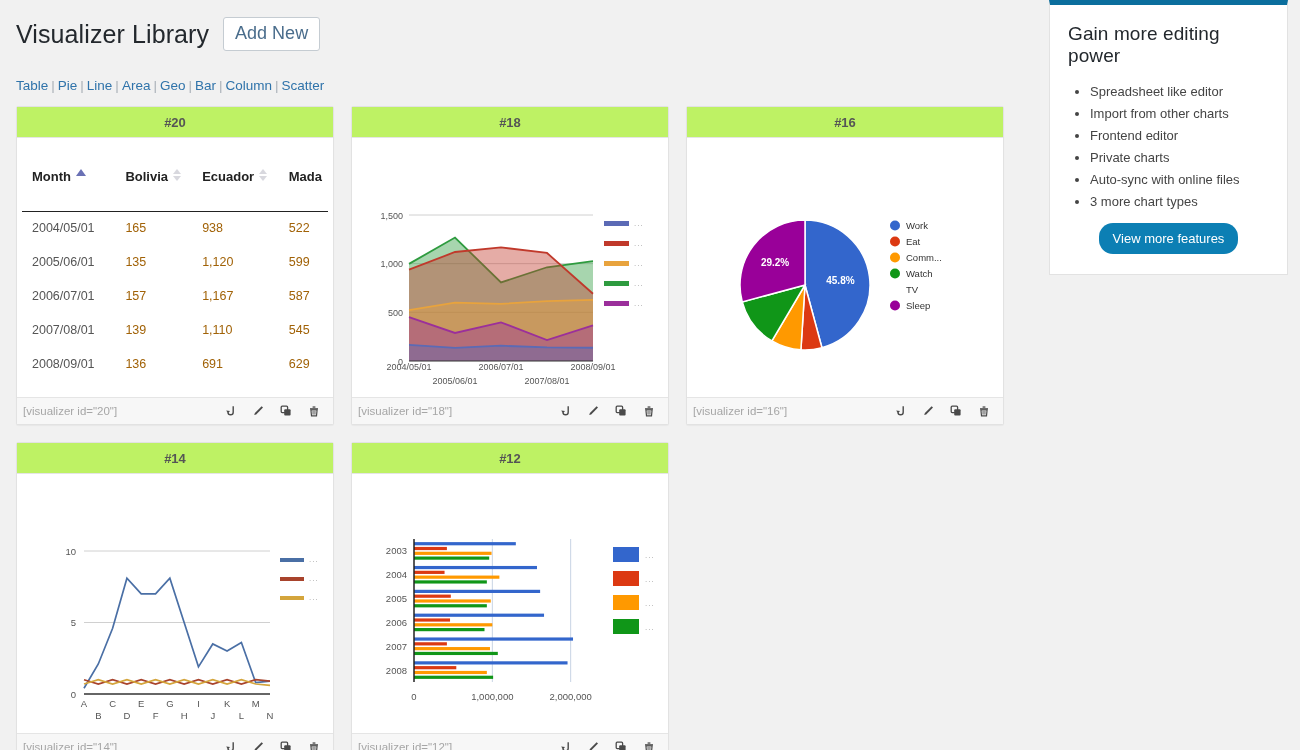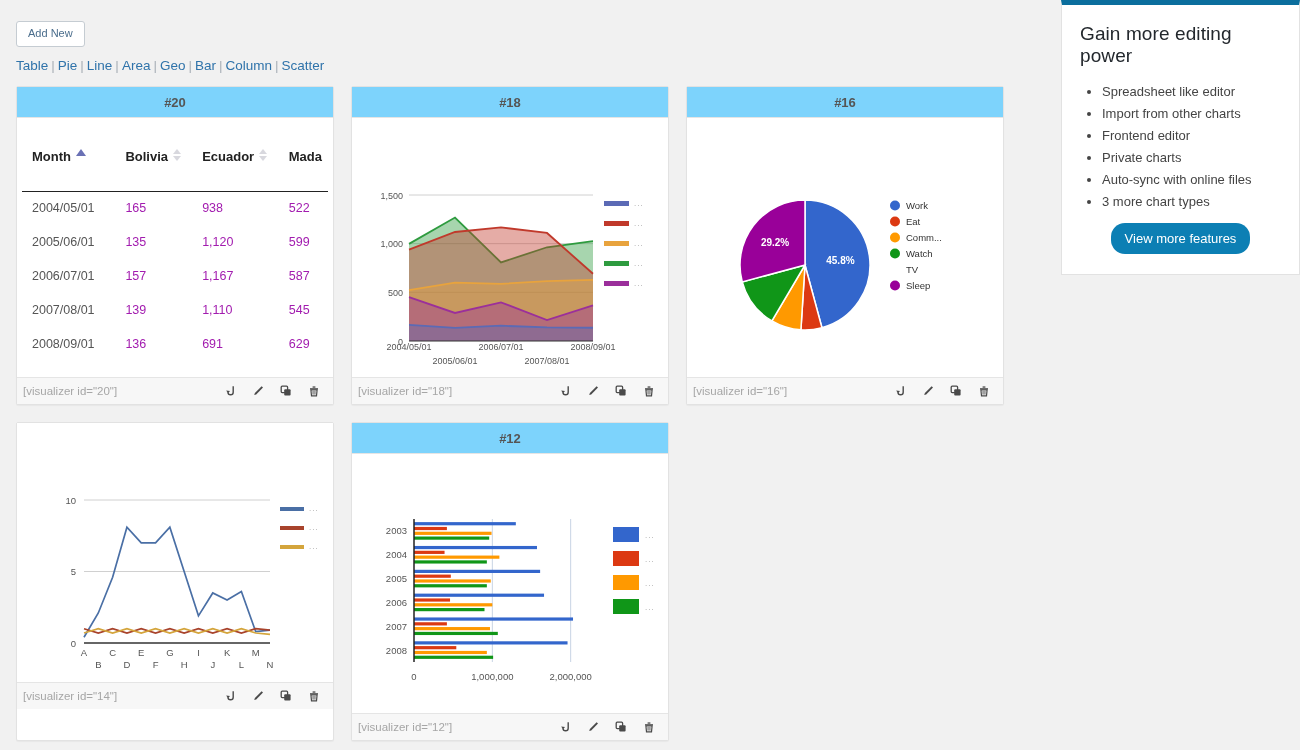--- a/index.html
+++ b/index.html
@@ -13,45 +13,45 @@
   }
   .wrap { padding:14px 16px 0 16px; position:relative; }
 
   
   .page-head { display:flex; align-items:center; gap:14px; height:40px; }
   .page-title {
     font-size:25px; font-weight:400; color:#23282d;
     line-height:1.2; letter-spacing:0.1px;
   }
   .add-new-btn {
-    font-size:11px; color:#4a6d8c;
+    font-size:18px; color:#4a6d8c;
     background:#fff; border:1px solid #c5ccd2; border-radius:3px;
     padding:5px 11px 6px; cursor:pointer; line-height:1.2;
     font-family:"Liberation Sans", sans-serif;
   }
-  .type-nav { margin-top:4px; font-size:13.5px; color:#9aa3ab; }
+  .type-nav { margin-top:24px; font-size:13.5px; color:#9aa3ab; }
   .type-nav a { color:#2f73aa; text-decoration:none; cursor:pointer; }
   .type-nav .sep { color:#a8b0b7; padding:0 3px; }
 
   
   .grid {
     margin-top:13px;
     display:flex; flex-wrap:wrap; gap:17px;
     width:1010px;
   }
   .card {
     width:318px;
     background:#fff;
     border:1px solid #e2e2e2;
     border-radius:2px;
     box-shadow:0 1px 1px rgba(0,0,0,.04);
     display:flex; flex-direction:column;
   }
   .card-head {
-    height:31px; background:#7dd3fc;
+    height:31px; background:#bef264;
     border-bottom:1px solid #e5e5e5;
     display:flex; align-items:center; justify-content:center;
     font-size:13px; font-weight:bold; color:#555;
   }
   .card-body {
     height:259px; background:#fff; padding:5px;
     position:relative; overflow:hidden;
   }
   .card-foot {
     height:27px; background:#f7f7f7;
@@ -69,21 +69,21 @@
   .vtable { width:100%; border-collapse:collapse; font-size:12.5px; }
   .vtable thead th {
     height:68px; vertical-align:middle;
     font-size:13px; font-weight:bold; color:#222;
     border-bottom:1px solid #222;
     text-align:left; padding:0 6px 0 10px;
     white-space:nowrap;
   }
   .vtable thead th .th-inner { display:flex; align-items:flex-start; gap:5px; }
   .vtable tbody td {
-    height:34px; color:#a21caf; padding:0 6px 0 10px;
+    height:34px; color:#a16207; padding:0 6px 0 10px;
     white-space:nowrap; font-size:12.5px;
   }
   .vtable tbody tr td:first-child { color:#555; }
   .sort-asc { width:0;height:0;border-left:5px solid transparent;border-right:5px solid transparent;border-bottom:7px solid #6a71b5; }
   .sort-both { display:flex; flex-direction:column; gap:2px; opacity:.55; }
   .sort-both i { width:0;height:0;border-left:4px solid transparent;border-right:4px solid transparent; display:block; }
   .sort-both i.up { border-bottom:5px solid #b9b9c4; }
   .sort-both i.dn { border-top:5px solid #b9b9c4; }
   .tbl-clip { overflow:hidden; width:100%; }
   .th-mon { width:97px; } .th-bol { width:78px; } .th-ecu { width:88px; }
@@ -91,21 +91,21 @@
   
   .chart-svg { display:block; }
   .axis-txt { font-family:"Liberation Sans", sans-serif; font-size:9px; fill:#555; }
   .axis-txt-10 { font-family:"Liberation Sans", sans-serif; font-size:9.5px; fill:#555; }
   .legend-dots { font-family:"Liberation Sans", sans-serif; font-size:8px; fill:#9b9b9b; letter-spacing:1px; }
   .pie-lbl { font-family:"Liberation Sans", sans-serif; font-size:10px; fill:#fff; font-weight:bold; }
   .pie-leg { font-family:"Liberation Sans", sans-serif; font-size:9.5px; fill:#333; }
 
   
   .promo {
-    position:absolute; top:0; right:0;
+    position:absolute; top:0; right:12px;
     width:239px; background:#fff;
     border:1px solid #e2e2e2; border-top:5px solid #0b6e9d;
     padding:18px 18px 20px;
   }
   .promo h2 {
     margin:0 0 14px; font-size:19px; font-weight:400; color:#23282d;
     letter-spacing:.1px;
   }
   .promo ul { margin:0 0 10px; padding-left:22px; }
   .promo li { font-size:13px; color:#444; line-height:22px; }
@@ -115,20 +115,21 @@
     font-size:13px; padding:8px 14px; cursor:pointer;
     font-family:"Liberation Sans", sans-serif;
   }
 </style>
 </head>
 <body>
 
 <div class="wrap">
 
   <div class="page-head">
+    <div class="page-title">Visualizer Library</div>
     <button class="add-new-btn">Add New</button>
   </div>
 
   <div class="type-nav" id="type-nav"><a>Table</a><span class="sep">|</span><a>Pie</a><span class="sep">|</span><a>Line</a><span class="sep">|</span><a>Area</a><span class="sep">|</span><a>Geo</a><span class="sep">|</span><a>Bar</a><span class="sep">|</span><a>Column</a><span class="sep">|</span><a>Scatter</a></div>
 
   <div class="grid">
 
     <div class="card">
       <div class="card-head">#20</div>
       <div class="card-body">
@@ -358,20 +359,21 @@
                 <path d="M3.9 5.8 L10.1 5.8 L9.5 11.8 L4.5 11.8 Z" fill="none" stroke="#4a4a4a" stroke-width="1.2"></path>
                 <rect x="5.6" y="7" width="0.9" height="3.6" fill="#4a4a4a"></rect>
                 <rect x="7.5" y="7" width="0.9" height="3.6" fill="#4a4a4a"></rect>
               </svg>
             </span>
         </span>
       </div>
     </div>
 
     <div class="card">
+      <div class="card-head">#14</div>
       <div class="card-body">
         <svg class="chart-svg" id="line-svg" width="308" height="249" viewBox="0 0 308 249">
             <text x="54" y="218.5" class="axis-txt-10" text-anchor="end">0</text>
             <line x1="62" y1="143.5" x2="248" y2="143.5" stroke="#d0d0d0" stroke-width="1"></line>
             <text x="54" y="147" class="axis-txt-10" text-anchor="end">5</text>
             <line x1="62" y1="72" x2="248" y2="72" stroke="#d0d0d0" stroke-width="1"></line>
             <text x="54" y="75.5" class="axis-txt-10" text-anchor="end">10</text>
             <path d="M 62 209.28 L 76.3076923076923 184.97 L 90.61538461538461 149.22 L 104.92307692307692 99.17 L 119.23076923076923 114.9 L 133.53846153846155 114.9 L 147.84615384615384 99.17 L 162.15384615384616 143.5 L 176.46153846153845 187.82999999999998 L 190.76923076923077 164.95 L 205.07692307692307 172.1 L 219.3846153846154 163.52 L 233.69230769230768 203.56 L 248 202.13" fill="none" stroke="#4a6fa5" stroke-width="1.7"></path>
             <path d="M 62 200.7 L 76.3076923076923 204.99 L 90.61538461538461 200.7 L 104.92307692307692 204.99 L 119.23076923076923 200.7 L 133.53846153846155 204.99 L 147.84615384615384 200.7 L 162.15384615384616 204.99 L 176.46153846153845 200.7 L 190.76923076923077 204.99 L 205.07692307692307 200.7 L 219.3846153846154 204.99 L 233.69230769230768 200.7 L 248 202.13" fill="none" stroke="#a8432c" stroke-width="1.7"></path>
             <path d="M 62 204.99 L 76.3076923076923 200.7 L 90.61538461538461 204.99 L 104.92307692307692 200.7 L 119.23076923076923 204.99 L 133.53846153846155 200.7 L 147.84615384615384 204.99 L 162.15384615384616 200.7 L 176.46153846153845 204.99 L 190.76923076923077 200.7 L 205.07692307692307 204.99 L 219.3846153846154 200.7 L 233.69230769230768 204.99 L 248 206.42" fill="none" stroke="#d4a53c" stroke-width="1.7"></path>

